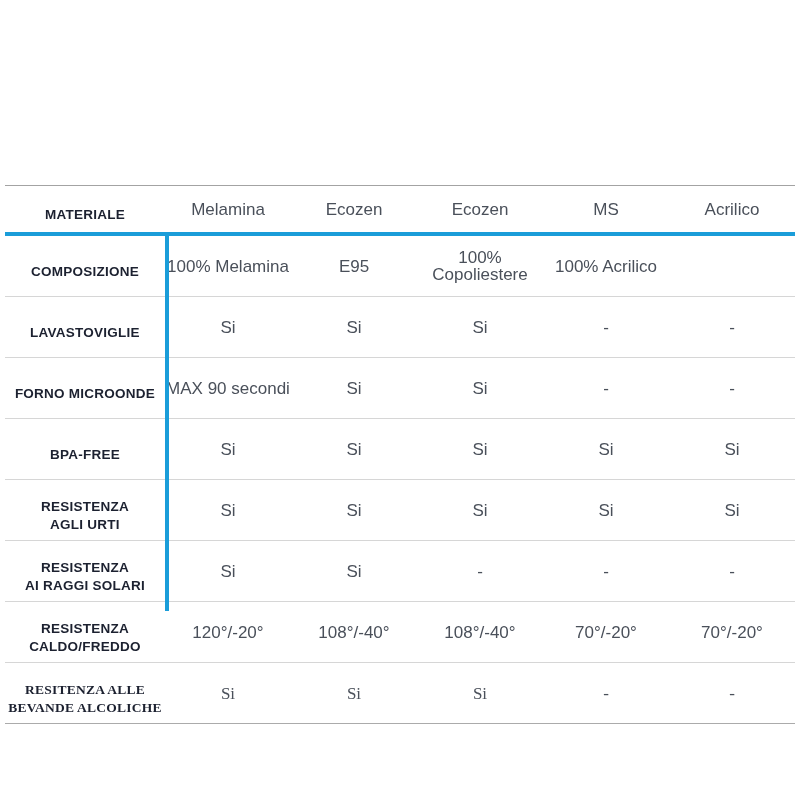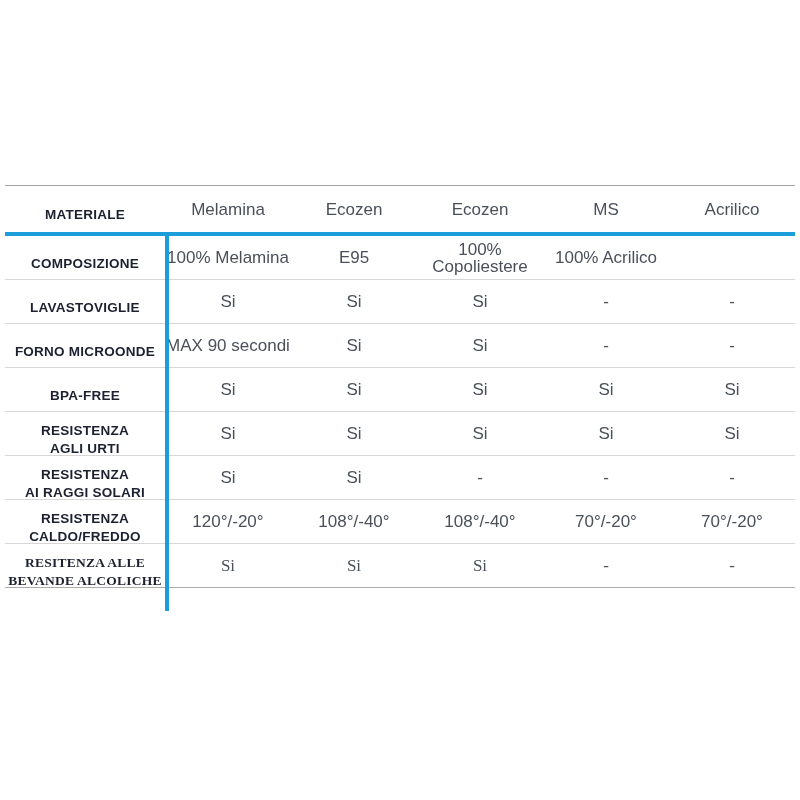--- a/index.html
+++ b/index.html
@@ -32,21 +32,21 @@
     font-size:13.5px;font-weight:700;color:var(--label-dark);
     letter-spacing:.25px;line-height:18px;margin-top:12px;
   }
   .vcell{
     width:126px;flex:0 0 126px;
     font-size:17px;font-weight:400;color:var(--value-gray);
     line-height:17px;
   }
   .blue-bar{height:4px;width:100%;background:var(--accent);}
   .brow{
-    display:flex;align-items:center;height:44px;box-sizing:border-box;
+    display:flex;align-items:center;height:61px;box-sizing:border-box;
     border-bottom:1px solid var(--divider);
   }
   .brow:last-child{border-bottom:1px solid var(--bottomline);font-family:Liberation Serif, serif;}
   .blue-vline{
     position:absolute;left:160px;top:47px;width:4px;height:379px;
     background:var(--accent);
   }
 </style>
 </head>
 <body>

